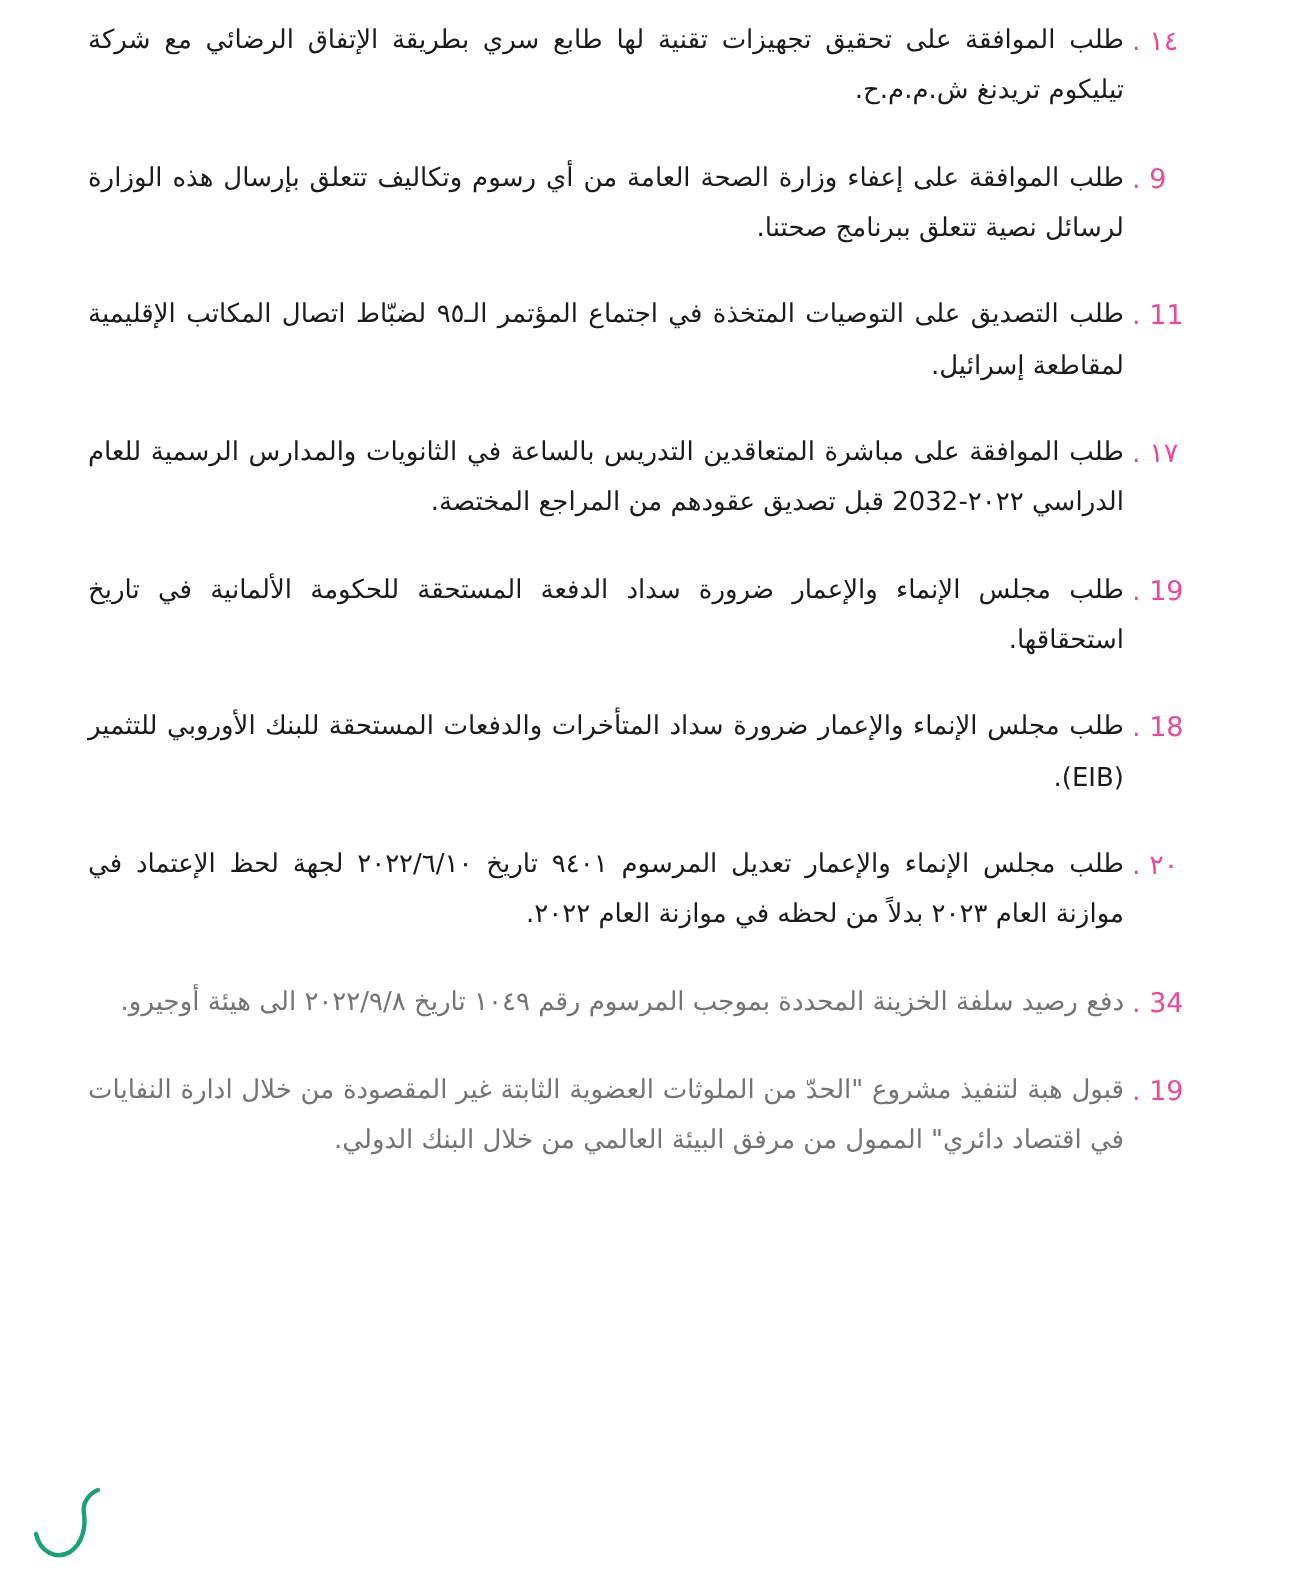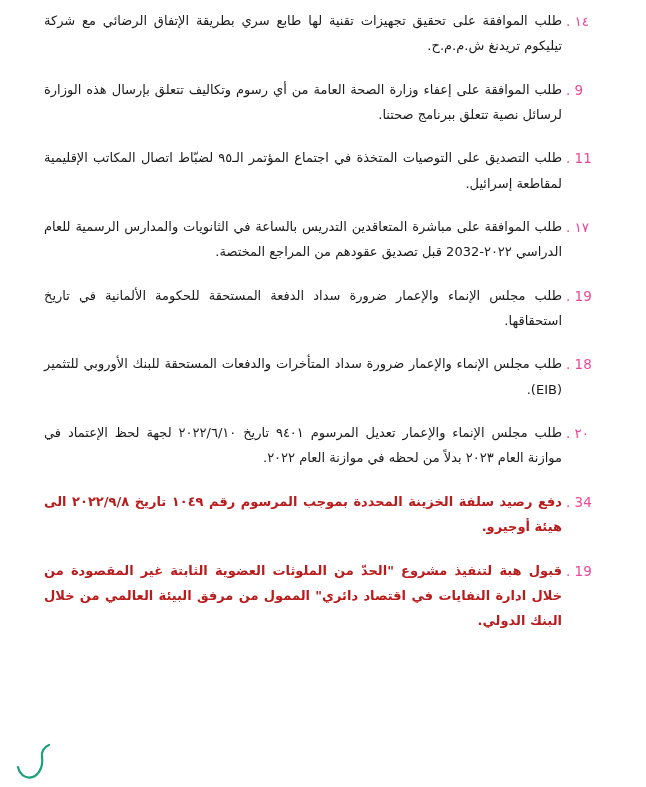--- a/index.html
+++ b/index.html
@@ -47,22 +47,22 @@
   .text {
     flex: 1 1 auto;
     font-size: 13px;
     line-height: 1.95;
     text-align: justify;
     text-justify: inter-word;
     color: #1a1a1a;
     direction: rtl;
   }
   .text.blue {
-    color: #b91c1c;
-    font-weight: bold;
+    color: #737373;
+    font-weight: normal;
   }
   
   .doodle {
     position: absolute;
     left: 14px;
     bottom: 4px;
     width: 54px;
     height: 40px;
     pointer-events: none;
   }

